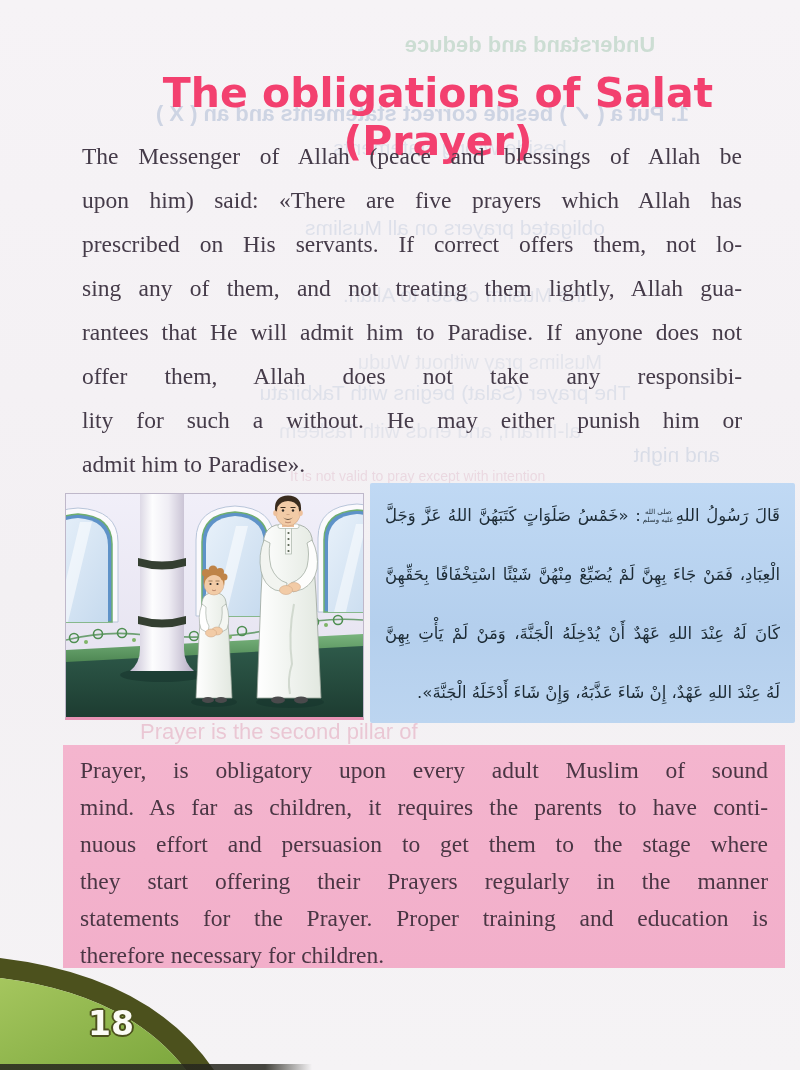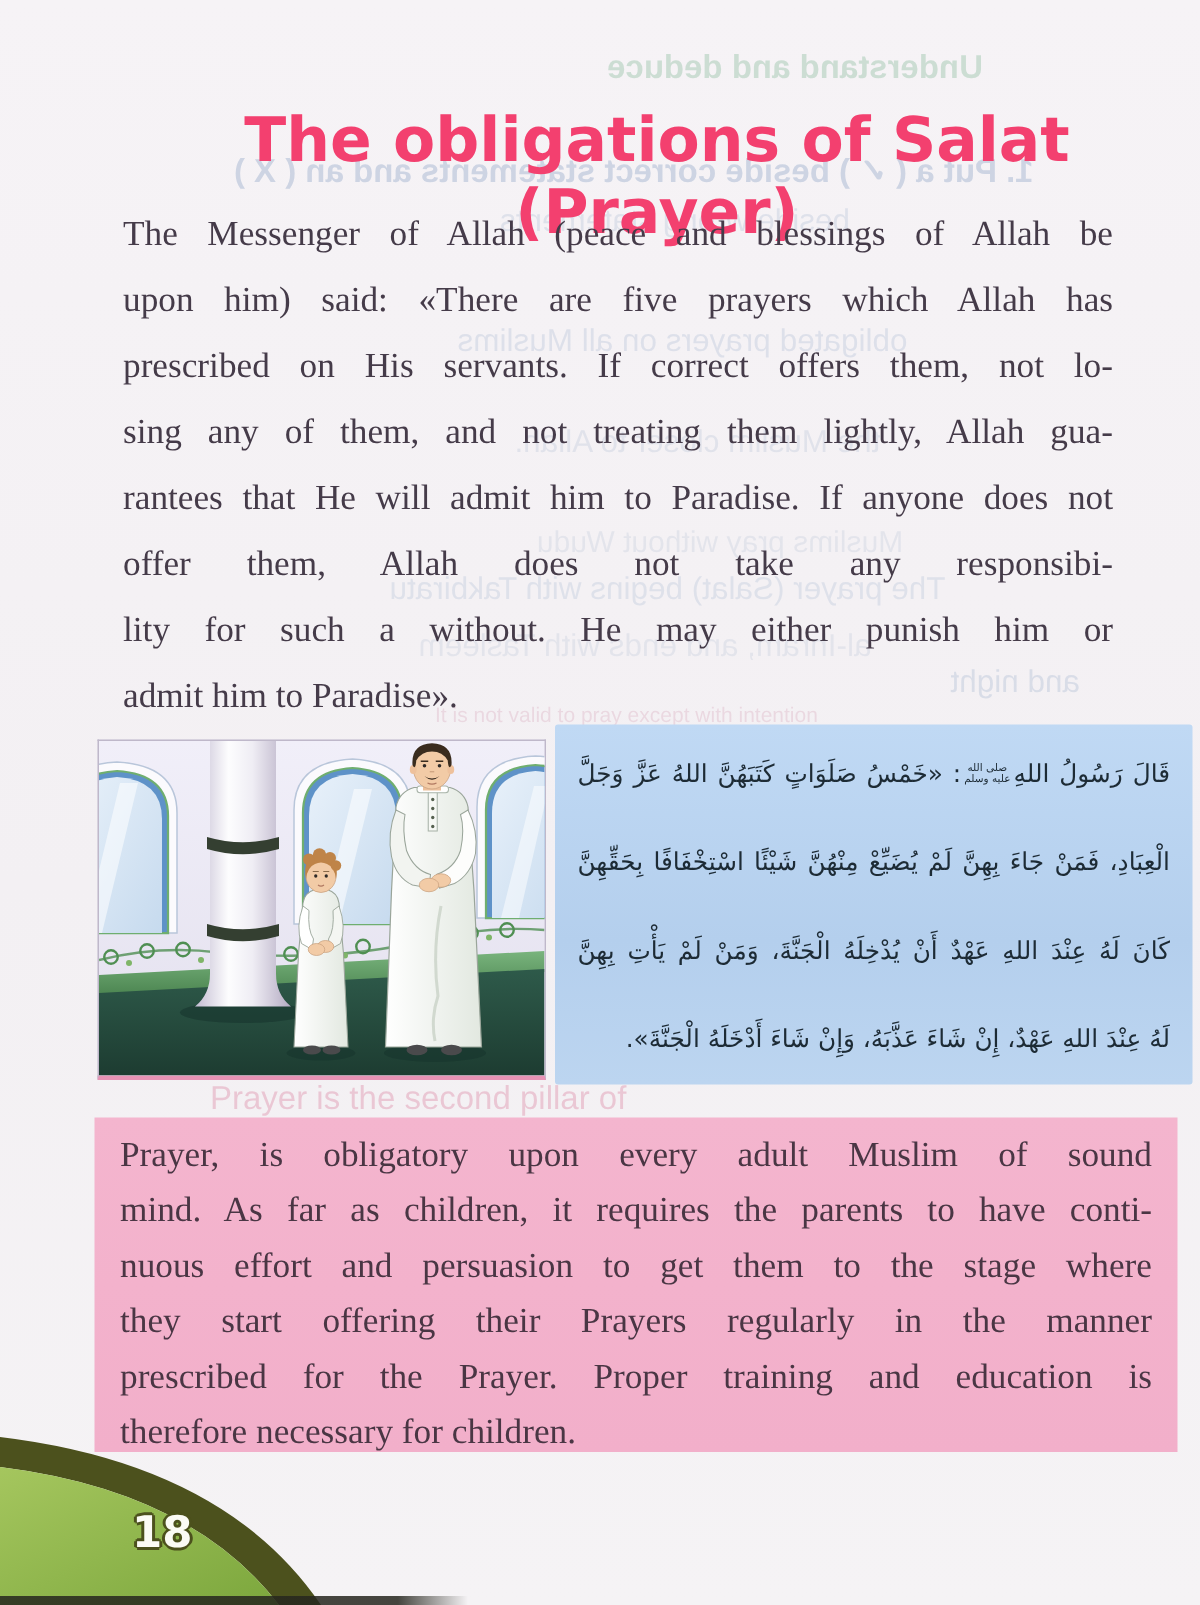--- a/index.html
+++ b/index.html
@@ -36,21 +36,21 @@
   .pink-box{position:absolute;left:63px;top:745px;width:722px;height:223px;
             background:linear-gradient(180deg,#f4b5ce 0%,#f2afca 100%);
             box-sizing:border-box;padding:7px 17px 0 17px;font-size:23.5px;color:#4a3644;}
   .pline{display:block;height:37px;line-height:37px;overflow:hidden;text-align:justify;}
   .pline::after{content:"";display:inline-block;width:100%;}
   .plast{display:block;height:37px;line-height:37px;}
 
   
   .corner-svg{position:absolute;left:0;top:950px;}
   .page-num{position:absolute;left:88px;top:1004px;font-family:"DejaVu Sans",sans-serif;
-            font-weight:bold;font-size:29px;color:#fbfbf5;
+            font-weight:bold;font-size:33px;color:#fbfbf5;
             text-shadow:-2px 0 0 #4c511d,2px 0 0 #4c511d,0 -2px 0 #4c511d,0 2px 0 #4c511d,
                         -1px -1px 0 #4c511d,1px 1px 0 #4c511d,-1px 1px 0 #4c511d,1px -1px 0 #4c511d;}
 
   
   .ghost{position:absolute;font-family:"Liberation Sans",sans-serif;white-space:nowrap;
          pointer-events:none;}
   .mir{transform:scaleX(-1);}
   #g1{top:32px;left:350px;width:360px;text-align:center;font-size:22px;font-weight:bold;
       color:#6fae86;opacity:.30;}
   #g2{top:101px;left:150px;width:545px;text-align:center;font-size:22px;font-weight:bold;
@@ -242,21 +242,21 @@
     <span class="ar-last">لَهُ عِنْدَ اللهِ عَهْدٌ، إِنْ شَاءَ عَذَّبَهُ، وَإِنْ شَاءَ أَدْخَلَهُ الْجَنَّةَ».</span>
   </div>
 
   <div class="ghost" id="g12">Prayer is the second pillar of</div>
 
   <div class="pink-box">
     <span class="pline">Prayer, is obligatory upon every adult Muslim of sound</span>
     <span class="pline">mind. As far as children, it requires the parents to have conti-</span>
     <span class="pline">nuous effort and persuasion to get them to the stage where</span>
     <span class="pline">they start offering their Prayers regularly in the manner</span>
-    <span class="pline">prescribed for the Prayer. Proper training and education is</span>
+    <span class="pline">statements for the Prayer. Proper training and education is</span>
     <span class="plast">therefore necessary for children.</span>
   </div>
 
   <svg class="corner-svg" width="340" height="120" viewBox="0 0 340 120" xmlns="http://www.w3.org/2000/svg">
     <defs>
       <linearGradient id="pgG" x1="0" y1="0" x2="1" y2="1">
         <stop offset="0" stop-color="#a5c65e"></stop>
           <stop offset="1" stop-color="#7ca73d"></stop>
       </linearGradient>
       <linearGradient id="fadeG" x1="0" y1="0" x2="1" y2="0">

